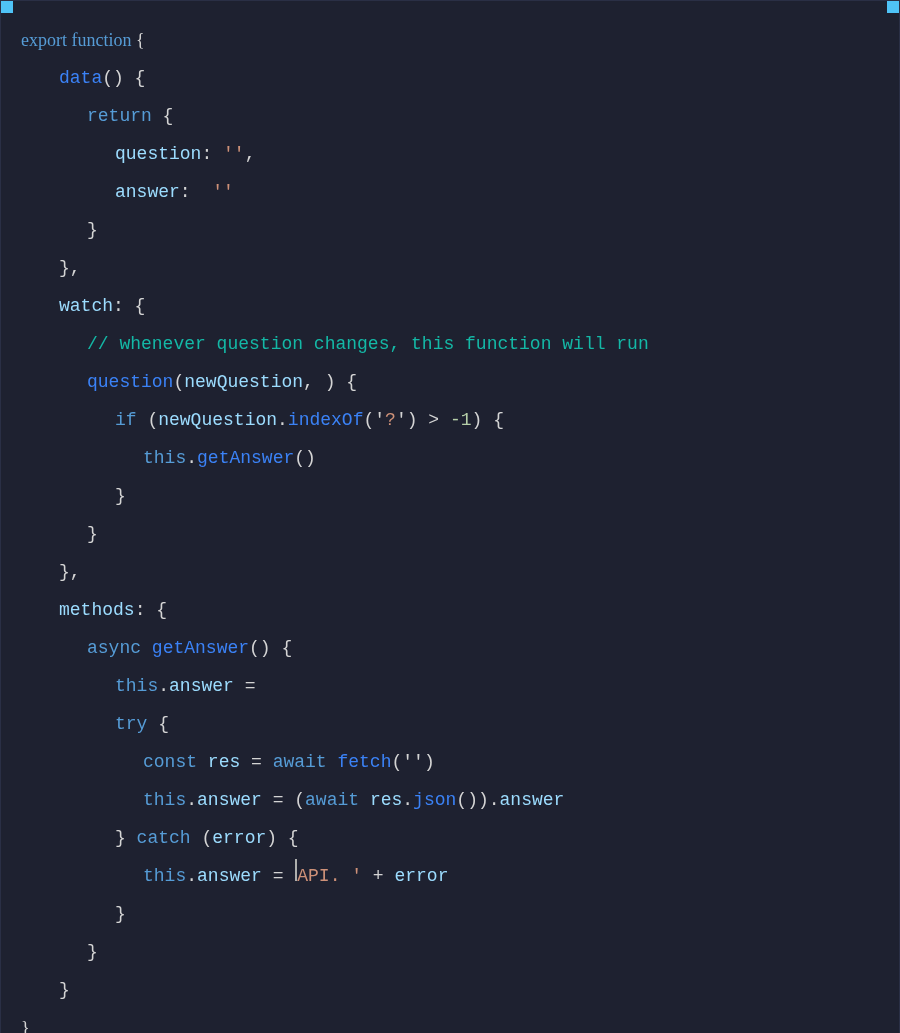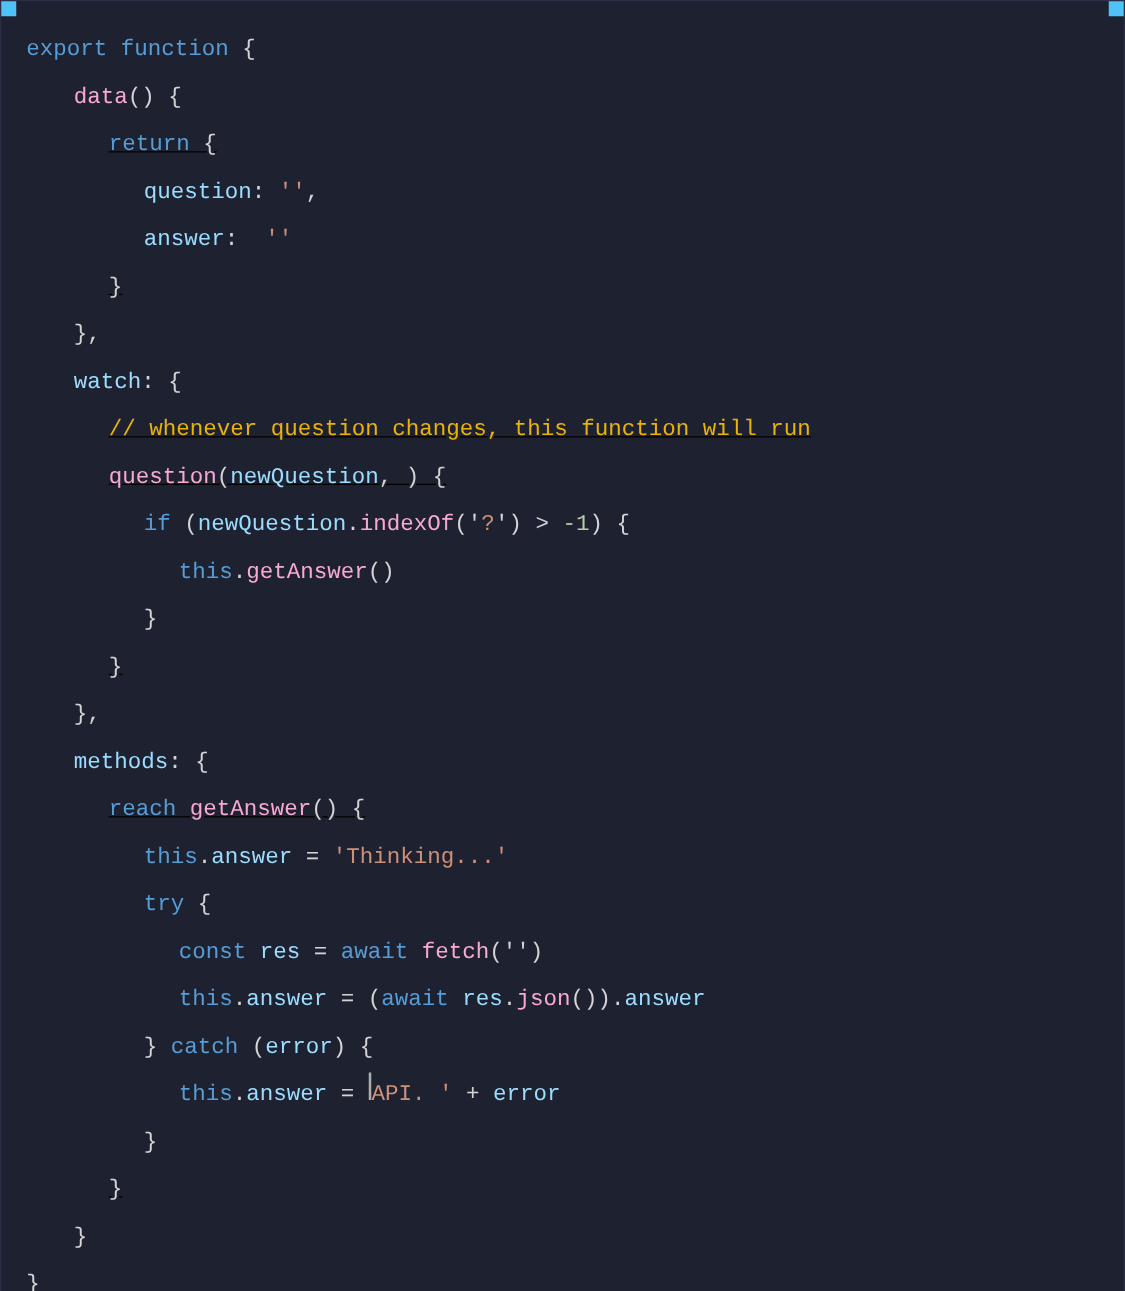--- a/index.html
+++ b/index.html
@@ -29,32 +29,32 @@
 
     .code-line {
       display: flex;
       align-items: baseline;
       min-height: 38px;
       font-size: 18px;
       line-height: 38px;
       white-space: pre;
     }
 
-    .indent-0 { padding-left: 10px; }
+    .indent-0 { padding-left: 10px; font-family: Liberation Serif, serif; }
     .indent-1 { padding-left: 48px; }
-    .indent-2 { padding-left: 76px; text-decoration: underline; }
+    .indent-2 { padding-left: 76px; }
     .indent-3 { padding-left: 104px; }
     .indent-4 { padding-left: 132px; }
 
     
     .c-white    { color: #d4d4d4; }
     .c-keyword  { color: #569cd6; }   
-    .c-fn       { color: #f9a8d4; }   
+    .c-fn       { color: #3b82f6; }   
     .c-string   { color: #ce9178; }   
-    .c-comment  { color: #eab308; }   
+    .c-comment  { color: #14b8a6; }   
     .c-number   { color: #b5cea8; }
     .c-cyan     { color: #9cdcfe; }
 
     
     .cursor {
       display: inline-block;
       width: 2px;
       height: 22px;
       background-color: #aeafad;
       vertical-align: middle;
@@ -88,22 +88,22 @@
       <div class="code-line indent-1"><span class="c-white">},</span></div>
       <div class="code-line indent-1"><span class="c-cyan">watch</span><span class="c-white">: {</span></div>
       <div class="code-line indent-2"><span class="c-comment">// whenever question changes, this function will run</span></div>
       <div class="code-line indent-2"><span class="c-fn">question</span><span class="c-white">(</span><span class="c-cyan">newQuestion</span><span class="c-white">, </span><span class="c-white">) {</span></div>
       <div class="code-line indent-3"><span class="c-keyword">if</span><span class="c-white"> (</span><span class="c-cyan">newQuestion</span><span class="c-white">.</span><span class="c-fn">indexOf</span><span class="c-white">('</span><span class="c-string">?</span><span class="c-white">') &gt; </span><span class="c-number">-1</span><span class="c-white">) {</span></div>
       <div class="code-line indent-4"><span class="c-keyword">this</span><span class="c-white">.</span><span class="c-fn">getAnswer</span><span class="c-white">()</span></div>
       <div class="code-line indent-3"><span class="c-white">}</span></div>
       <div class="code-line indent-2"><span class="c-white">}</span></div>
       <div class="code-line indent-1"><span class="c-white">},</span></div>
       <div class="code-line indent-1"><span class="c-cyan">methods</span><span class="c-white">: {</span></div>
-      <div class="code-line indent-2"><span class="c-keyword">reach</span><span class="c-white"> </span><span class="c-fn">getAnswer</span><span class="c-white">() {</span></div>
-      <div class="code-line indent-3"><span class="c-keyword">this</span><span class="c-white">.</span><span class="c-cyan">answer</span><span class="c-white"> = </span><span class="c-string">'Thinking...'</span></div>
+      <div class="code-line indent-2"><span class="c-keyword">async</span><span class="c-white"> </span><span class="c-fn">getAnswer</span><span class="c-white">() {</span></div>
+      <div class="code-line indent-3"><span class="c-keyword">this</span><span class="c-white">.</span><span class="c-cyan">answer</span><span class="c-white"> = </span></div>
       <div class="code-line indent-3"><span class="c-keyword">try</span><span class="c-white"> {</span></div>
       <div class="code-line indent-4"><span class="c-keyword">const</span><span class="c-white"> </span><span class="c-cyan">res</span><span class="c-white"> = </span><span class="c-keyword">await</span><span class="c-white"> </span><span class="c-fn">fetch</span><span class="c-white">('</span><span class="c-white">')</span></div>
       <div class="code-line indent-4"><span class="c-keyword">this</span><span class="c-white">.</span><span class="c-cyan">answer</span><span class="c-white"> = (</span><span class="c-keyword">await</span><span class="c-white"> </span><span class="c-cyan">res</span><span class="c-white">.</span><span class="c-fn">json</span><span class="c-white">()).</span><span class="c-cyan">answer</span></div>
       <div class="code-line indent-3"><span class="c-white">} </span><span class="c-keyword">catch</span><span class="c-white"> (</span><span class="c-cyan">error</span><span class="c-white">) {</span></div>
       <div class="code-line indent-4"><span class="c-keyword">this</span><span class="c-white">.</span><span class="c-cyan">answer</span><span class="c-white"> = </span><span class="cursor"></span><span class="c-string">API. '</span><span class="c-white"> + </span><span class="c-cyan">error</span></div>
       <div class="code-line indent-3"><span class="c-white">}</span></div>
       <div class="code-line indent-2"><span class="c-white">}</span></div>
       <div class="code-line indent-1"><span class="c-white">}</span></div>
       <div class="code-line indent-0"><span class="c-white">}</span></div>
     </div>

